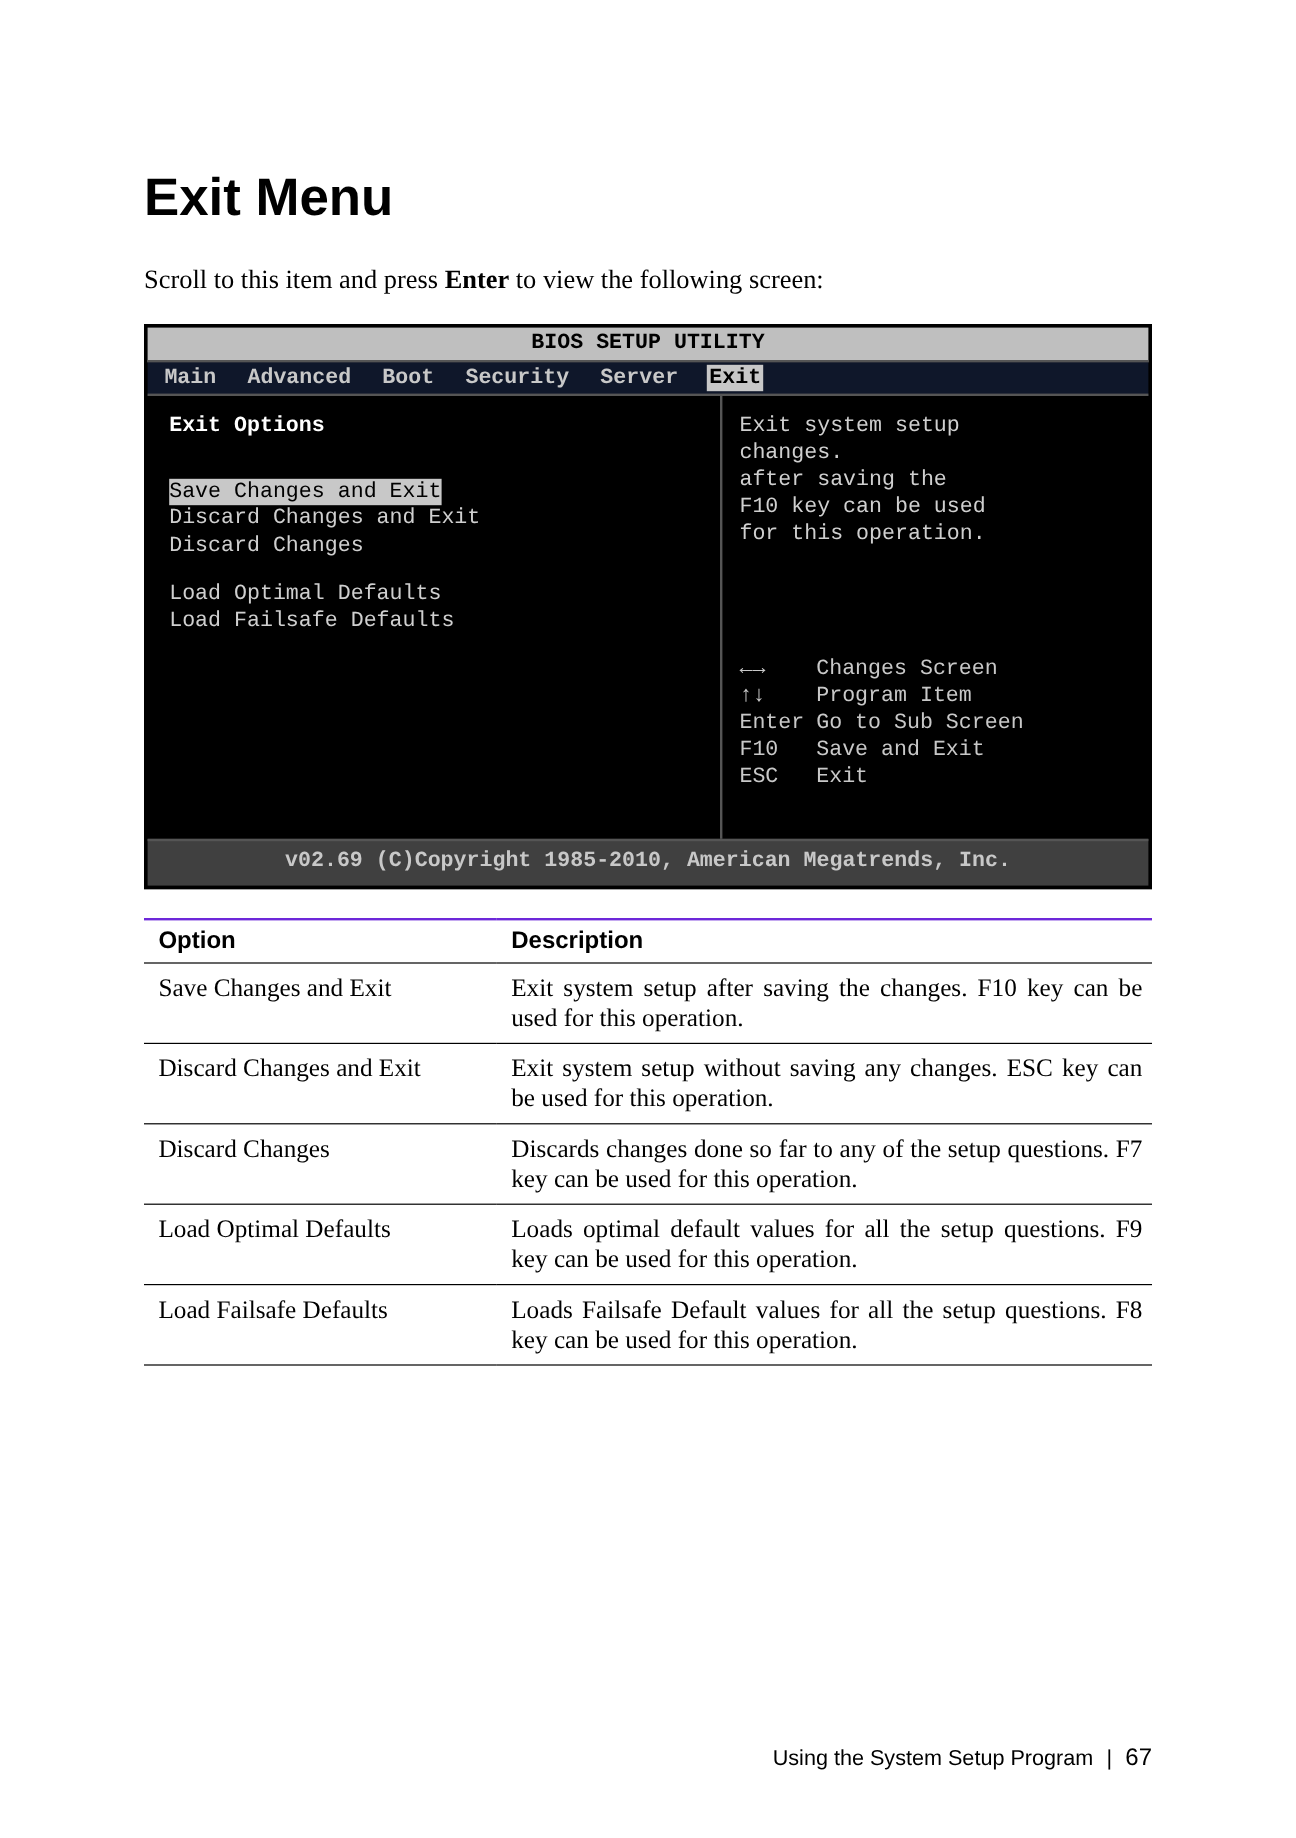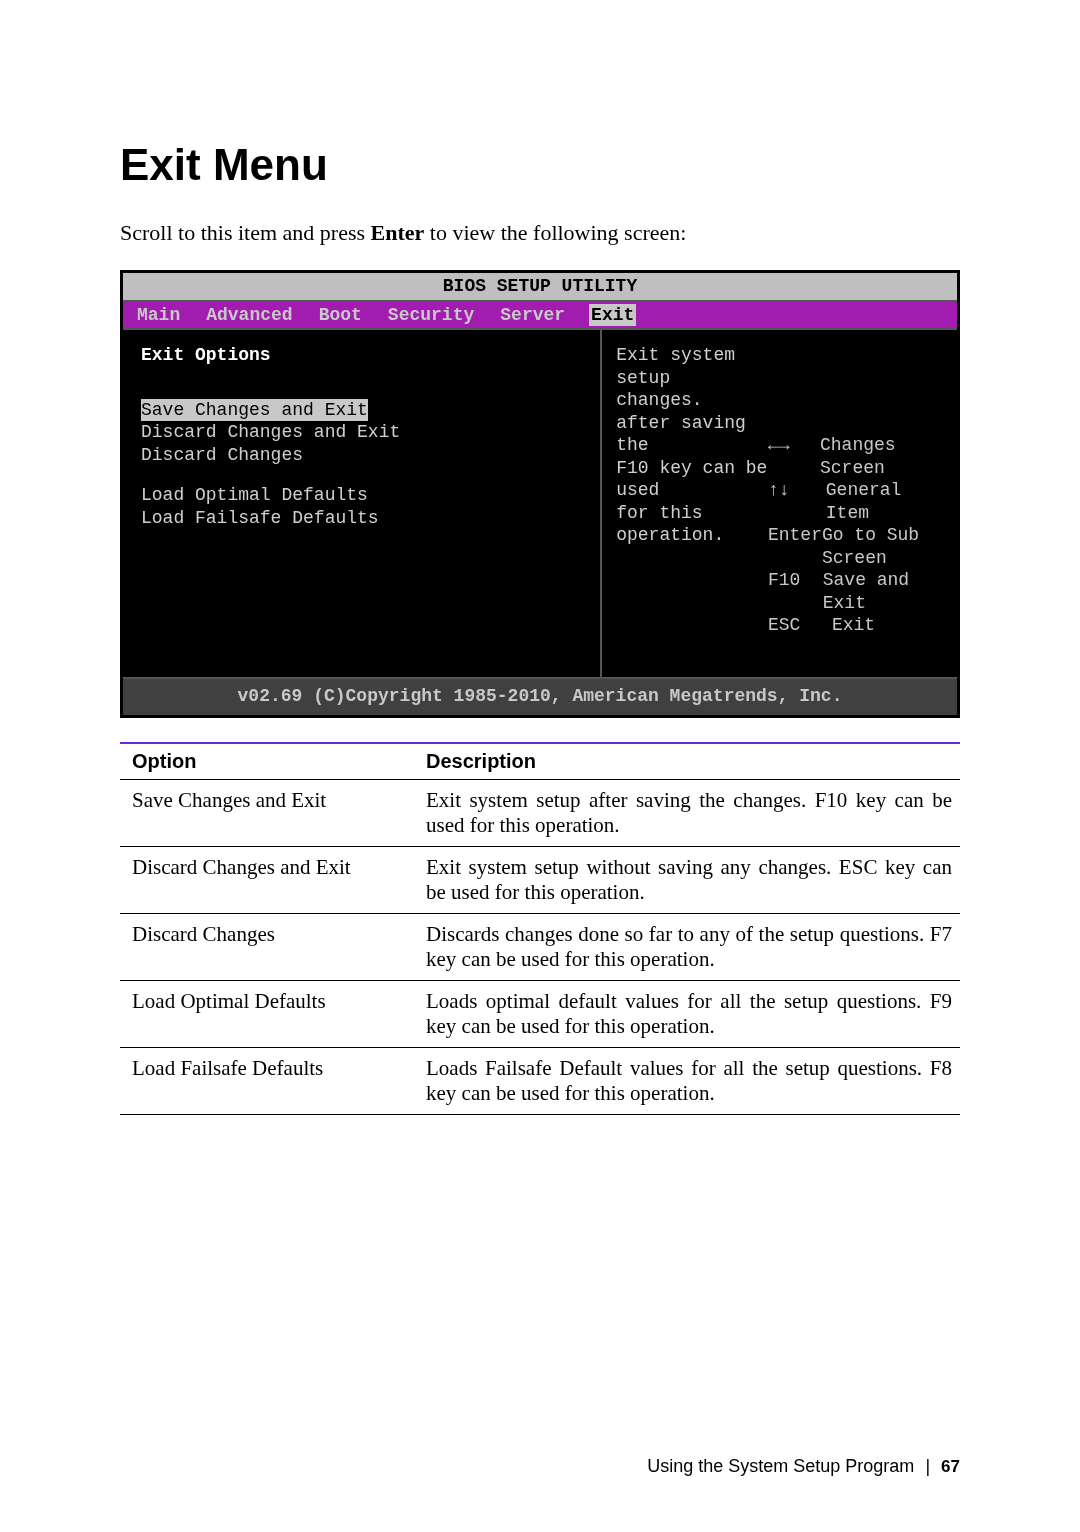--- a/index.html
+++ b/index.html
@@ -37,21 +37,21 @@
     background: #bfbfbf;
     color: #000;
     font-weight: bold;
     padding: 2px 11px;
     border-bottom: 2px solid #555;
   }
   .bios-tabs {
     display: flex;
     padding: 2px 12px;
     gap: 22px;
-    background: #a21caf;
+    background: #0f172a;
     color: #c8c8c8;
     font-weight: bold;
     border-bottom: 2px solid #555;
     text-align: center;
   }
   .bios-tab { padding: 0 2px; }
   .bios-tab.selected {
     background: #c8c8c8;
     color: #000;
   }
@@ -61,21 +61,21 @@
   }
   .bios-left {
     flex: 1.35;
     padding: 14px 18px 40px 18px;
     border-right: 2px solid #555;
   }
   .bios-right {
     flex: 1;
     padding: 14px 14px 20px 14px;
     display: flex;
-    flex-direction: row;
+    flex-direction: column;
     justify-content: space-between;
   }
   .bios-heading {
     color: #fff;
     font-weight: bold;
     margin-bottom: 22px;
   }
   .bios-option { color: #cfcfcf; }
   .bios-option.selected {
     background: #c8c8c8;
@@ -118,21 +118,21 @@
   .desc-table td.desc-col { text-align: justify; }
 
   .page-footer {
     position: absolute;
     bottom: 55px;
     right: 120px;
     font-family: Arial, Helvetica, sans-serif;
     font-size: 18px;
   }
   .page-footer .sep { margin: 0 6px; }
-  .page-footer .pagenum { font-weight: bold; font-size: 17px; }
+  .page-footer .pagenum { font-weight: normal; font-size: 20px; }
 </style>
 </head>
 <body>
 
 <h1 class="page-title">Exit Menu</h1>
 
 <p class="instruction">
   <span>Scroll to this item and press </span><span class="bold">Enter</span><span> to view the following screen:</span>
 </p>
 
@@ -166,21 +166,21 @@
         <div>F10 key can be used</div>
         <div>for this operation.</div>
       </div>
       <div class="bios-keys">
         <div class="bios-key-row">
             <span class="bios-key-col1">←→</span>
             <span>Changes Screen</span>
           </div>
         <div class="bios-key-row">
             <span class="bios-key-col1">↑↓</span>
-            <span>General Item</span>
+            <span>Program Item</span>
           </div>
         <div class="bios-key-row">
             <span class="bios-key-col1">Enter</span>
             <span>Go to Sub Screen</span>
           </div>
         <div class="bios-key-row">
             <span class="bios-key-col1">F10</span>
             <span>Save and Exit</span>
           </div>
         <div class="bios-key-row">

